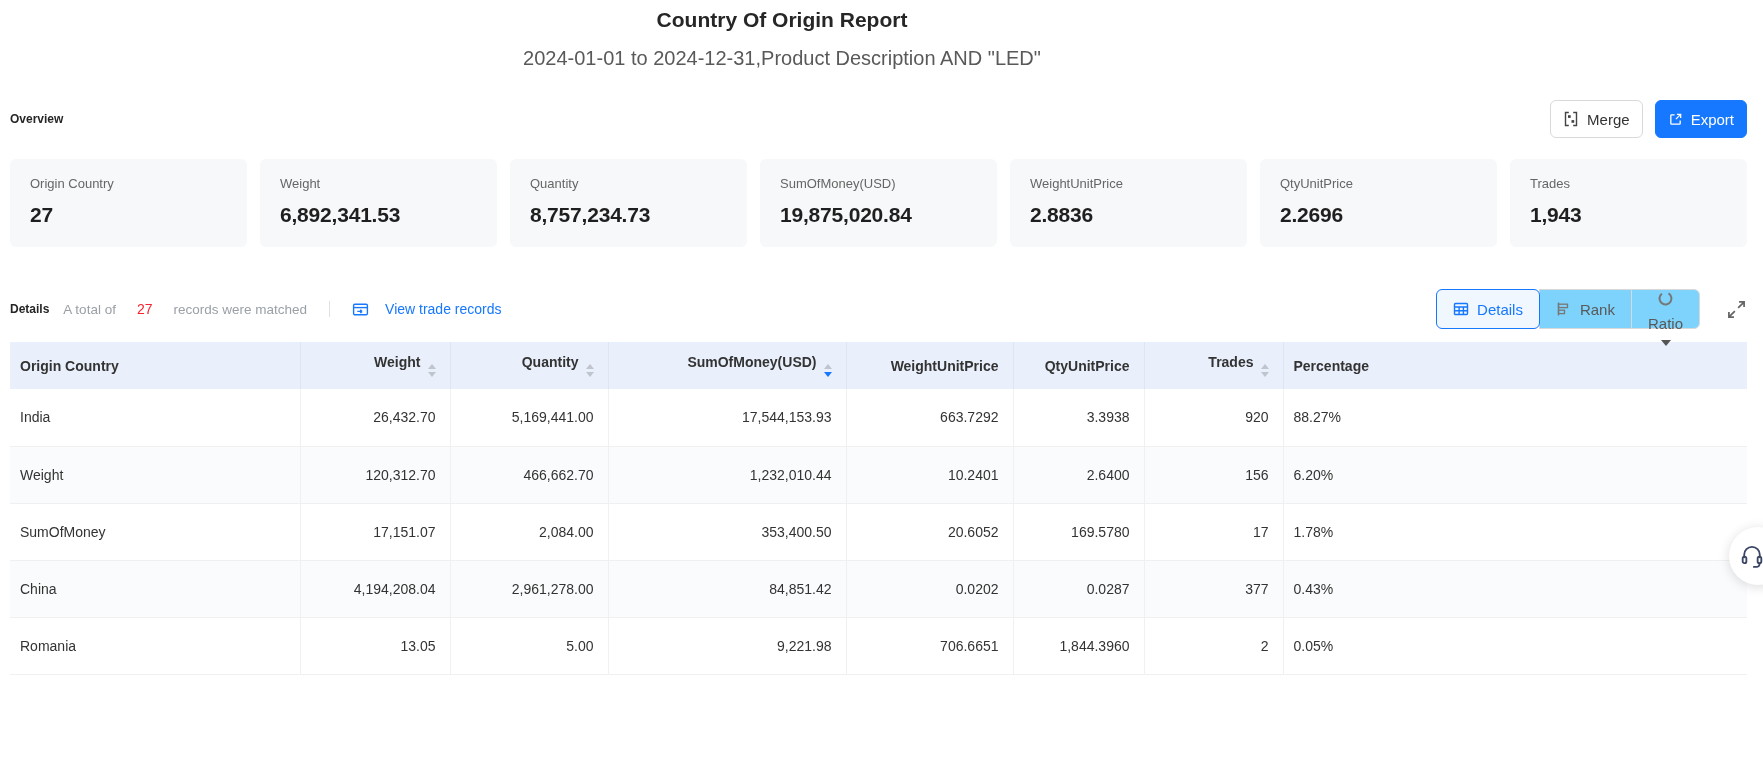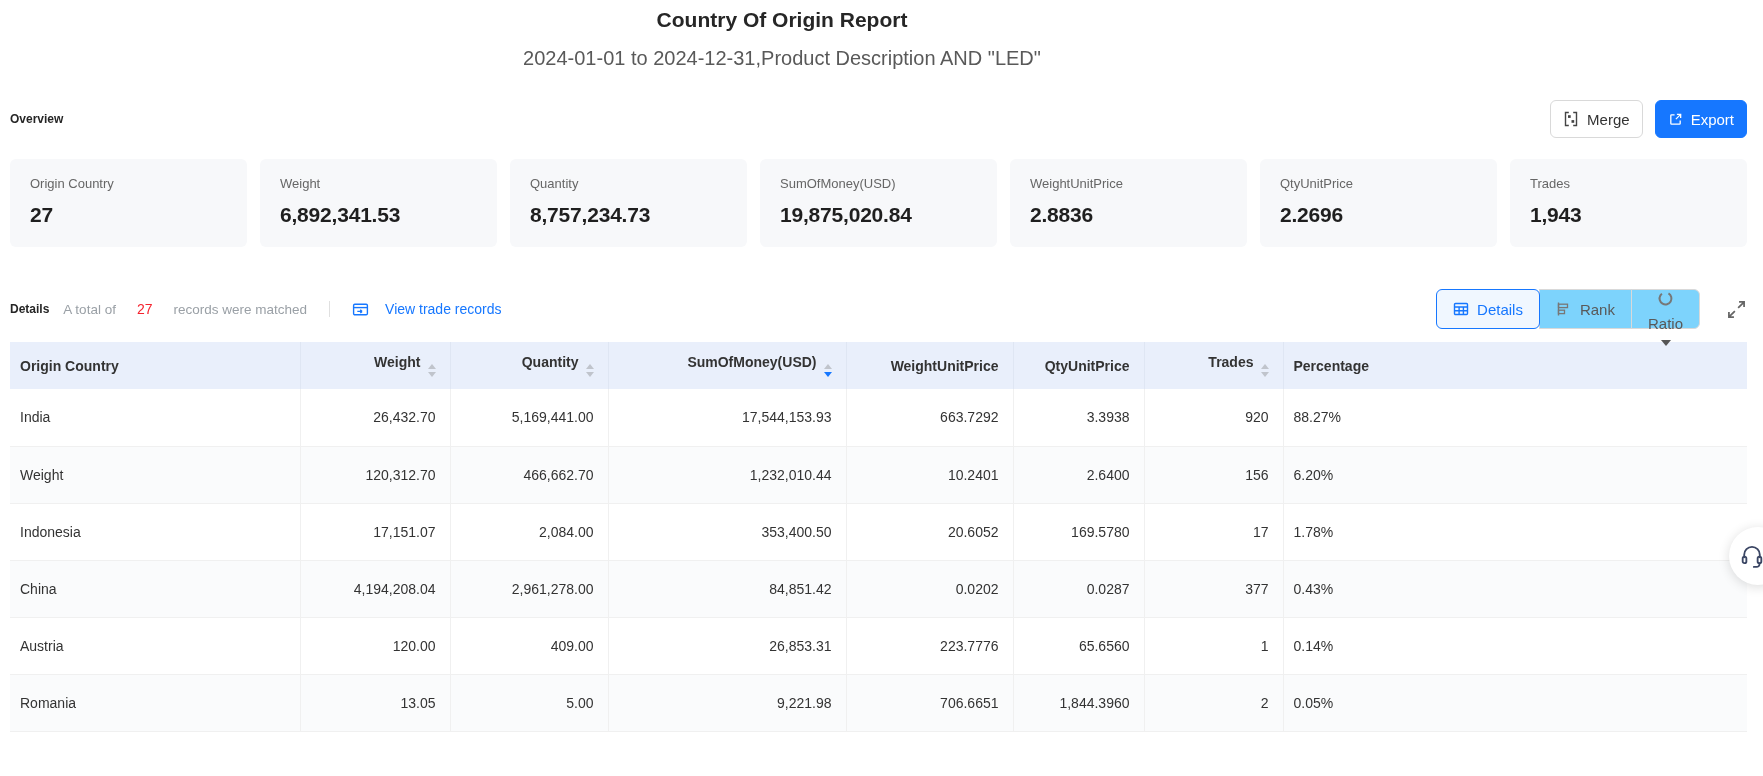--- a/index.html
+++ b/index.html
@@ -245,48 +245,38 @@
           <td class="col0 align-left">Weight</td>
           <td class="col1 align-right">120,312.70</td>
           <td class="col2 align-right">466,662.70</td>
           <td class="col3 align-right">1,232,010.44</td>
           <td class="col4 align-right">10.2401</td>
           <td class="col5 align-right">2.6400</td>
           <td class="col6 align-right">156</td>
           <td class="col7 align-left">6.20%</td>
         </tr>
         <tr>
-          <td class="col0 align-left">Indonesia</td>
+          <td class="col0 align-left">SumOfMoney</td>
           <td class="col1 align-right">17,151.07</td>
           <td class="col2 align-right">2,084.00</td>
           <td class="col3 align-right">353,400.50</td>
           <td class="col4 align-right">20.6052</td>
           <td class="col5 align-right">169.5780</td>
           <td class="col6 align-right">17</td>
           <td class="col7 align-left">1.78%</td>
         </tr>
         <tr>
           <td class="col0 align-left">China</td>
           <td class="col1 align-right">4,194,208.04</td>
           <td class="col2 align-right">2,961,278.00</td>
           <td class="col3 align-right">84,851.42</td>
           <td class="col4 align-right">0.0202</td>
           <td class="col5 align-right">0.0287</td>
           <td class="col6 align-right">377</td>
           <td class="col7 align-left">0.43%</td>
-        </tr>
-        <tr>
-          <td class="col0 align-left">Austria</td>
-          <td class="col1 align-right">120.00</td>
-          <td class="col2 align-right">409.00</td>
-          <td class="col3 align-right">26,853.31</td>
-          <td class="col4 align-right">223.7776</td>
-          <td class="col5 align-right">65.6560</td>
-          <td class="col6 align-right">1</td>
-          <td class="col7 align-left">0.14%</td>
         </tr>
         <tr>
           <td class="col0 align-left">Romania</td>
           <td class="col1 align-right">13.05</td>
           <td class="col2 align-right">5.00</td>
           <td class="col3 align-right">9,221.98</td>
           <td class="col4 align-right">706.6651</td>
           <td class="col5 align-right">1,844.3960</td>
           <td class="col6 align-right">2</td>
           <td class="col7 align-left">0.05%</td>

